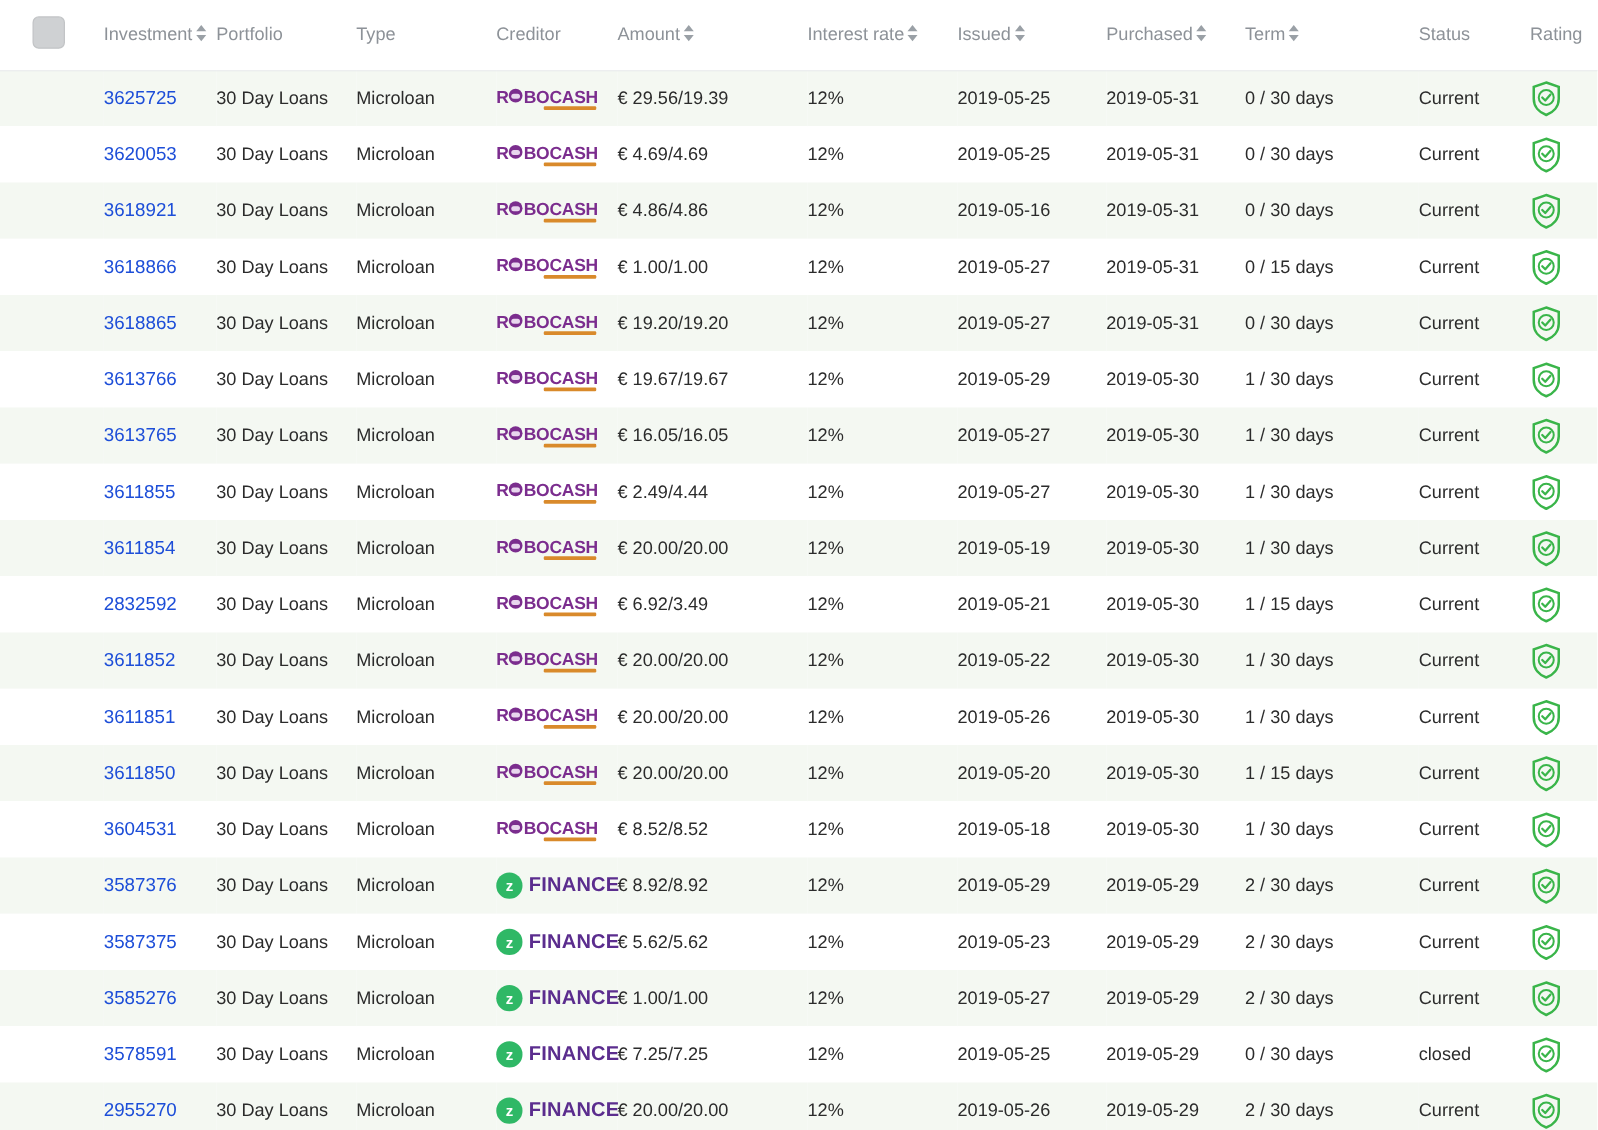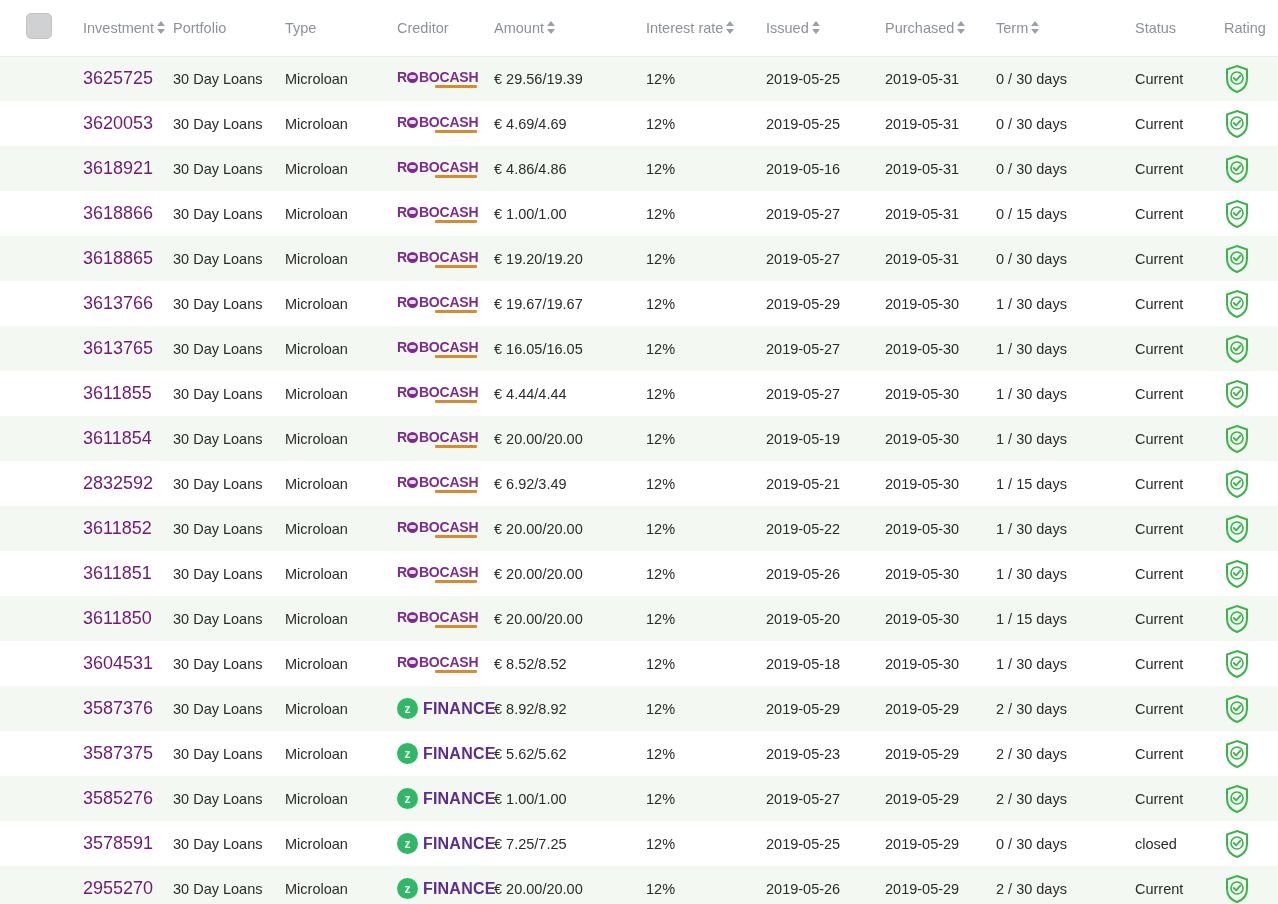--- a/index.html
+++ b/index.html
@@ -29,21 +29,21 @@
     font-size: 14.5px;
     color: #8d9298;
     text-align: left;
     vertical-align: middle;
     padding: 0;
     border-bottom: 1px solid #eceeef;
     white-space: nowrap;
   }
   .th-inner {
     display: inline-flex;
-    align-items: center;
+    align-items: flex-start;
     gap: 3px;
   }
   .sort-icon {
     display: inline-block;
     width: 9px;
     height: 13px;
     position: relative;
     flex: none;
   }
   .sort-icon::before,
@@ -96,22 +96,22 @@
   .col-cred    { width: 97px; }
   .col-amount  { width: 152px; }
   .col-rate    { width: 120px; }
   .col-issued  { width: 119px; }
   .col-purch   { width: 111px; }
   .col-term    { width: 139px; }
   .col-status  { width: 89px; }
   .col-rating  { width: 54px; }
 
   .investment-id {
-    color: #701a75;
-    font-size: 18px;
+    color: #1d4ed8;
+    font-size: 15px;
     cursor: pointer;
   }
 
   
   .logo-robocash {
     display: inline-flex;
     flex-direction: column;
     align-items: center;
     line-height: 1;
     cursor: pointer;
@@ -424,21 +424,21 @@
         <td>30 Day Loans</td>
         <td>Microloan</td>
         <td><span class="logo-robocash">
             <span class="rc-top">
               <span>R</span>
               <span class="rc-o"></span>
               <span>BOCASH</span>
             </span>
             <span class="rc-sub"></span>
           </span></td>
-        <td>€ 4.44/4.44</td>
+        <td>€ 2.49/4.44</td>
         <td>12%</td>
         <td>2019-05-27</td>
         <td>2019-05-30</td>
         <td>1 / 30 days</td>
         <td>Current</td>
         <td><span><svg class="shield" width="26" height="30" viewBox="0 0 26 30">
               <path d="M13 2 L23 5.5 V15 C23 21.5 18.5 26 13 28 C7.5 26 3 21.5 3 15 V5.5 Z" fill="none" stroke="#3ab54a" stroke-width="2"></path>
               <circle cx="13" cy="14" r="6" fill="none" stroke="#3ab54a" stroke-width="1.6"></circle>
               <path d="M9.8 14 L12.2 16.4 L16.4 11.6" fill="none" stroke="#3ab54a" stroke-width="1.8" stroke-linecap="round" stroke-linejoin="round"></path>
             </svg></span></td>

